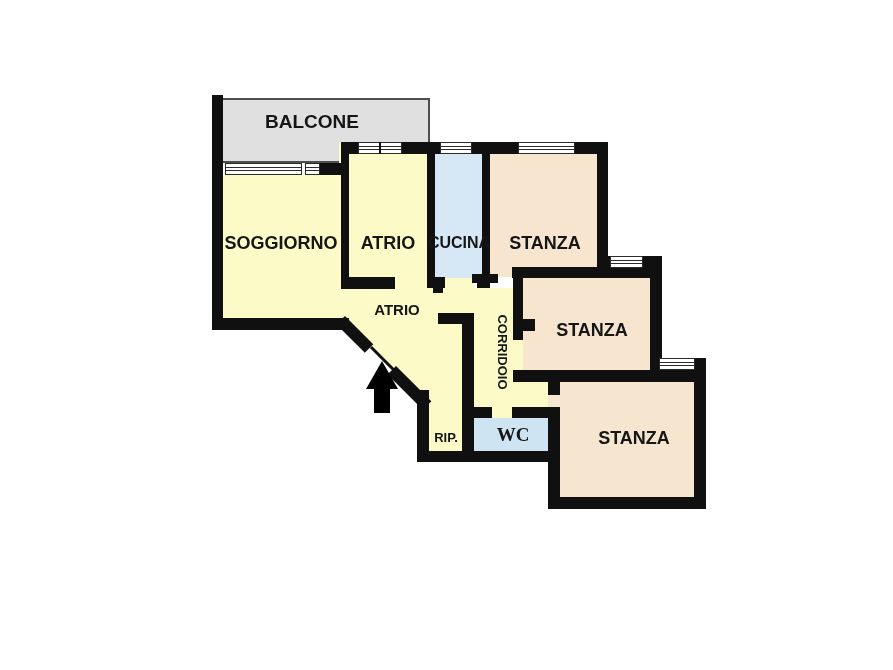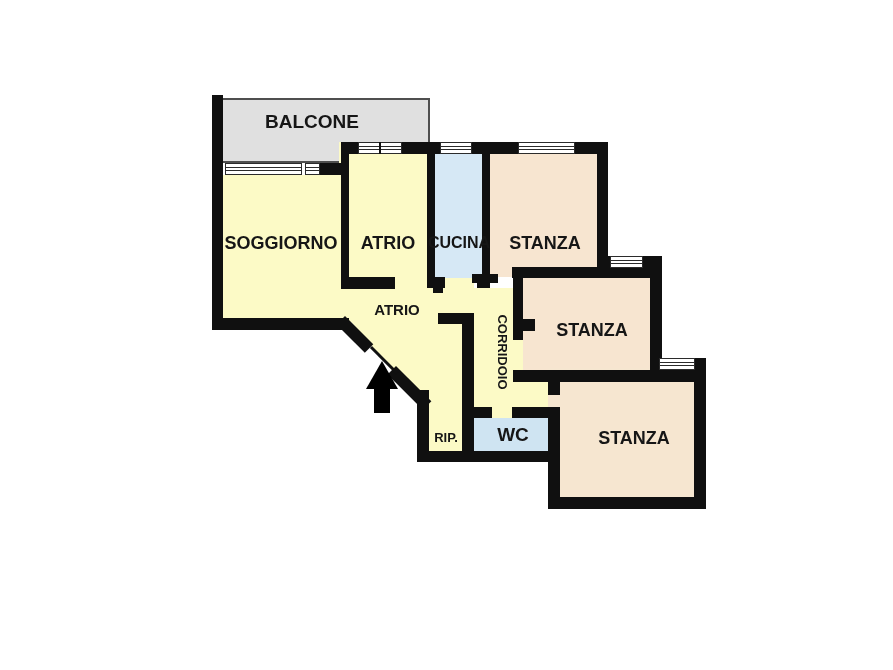--- a/index.html
+++ b/index.html
@@ -106,15 +106,15 @@
   <div class="lbl" style="left:312px; top:121px; font-size:19px;">BALCONE</div>
   <div class="lbl" style="left:281px; top:243px; font-size:18px;">SOGGIORNO</div>
   <div class="lbl" style="left:388px; top:243px; font-size:18px;">ATRIO</div>
   <div class="lbl" style="left:459px; top:243px; font-size:16px;">CUCINA</div>
   <div class="lbl" style="left:545px; top:243px; font-size:18px;">STANZA</div>
   <div class="lbl" style="left:592px; top:330px; font-size:18px;">STANZA</div>
   <div class="lbl" style="left:634px; top:438px; font-size:18px;">STANZA</div>
   <div class="lbl" style="left:397px; top:309px; font-size:15px;">ATRIO</div>
   <div class="lbl vert" style="left:502px; top:352px; font-size:13px;">CORRIDOIO</div>
   <div class="lbl" style="left:446px; top:437px; font-size:13px;">RIP.</div>
-  <div class="lbl" style="left:513px; top:434px; font-size:19px;">WC</div>
+  <div class="lbl" style="left:513px; top:434px; font-size:19px;font-family:Liberation Serif, serif;">WC</div>
 
 </div>
 
 </body></html>

